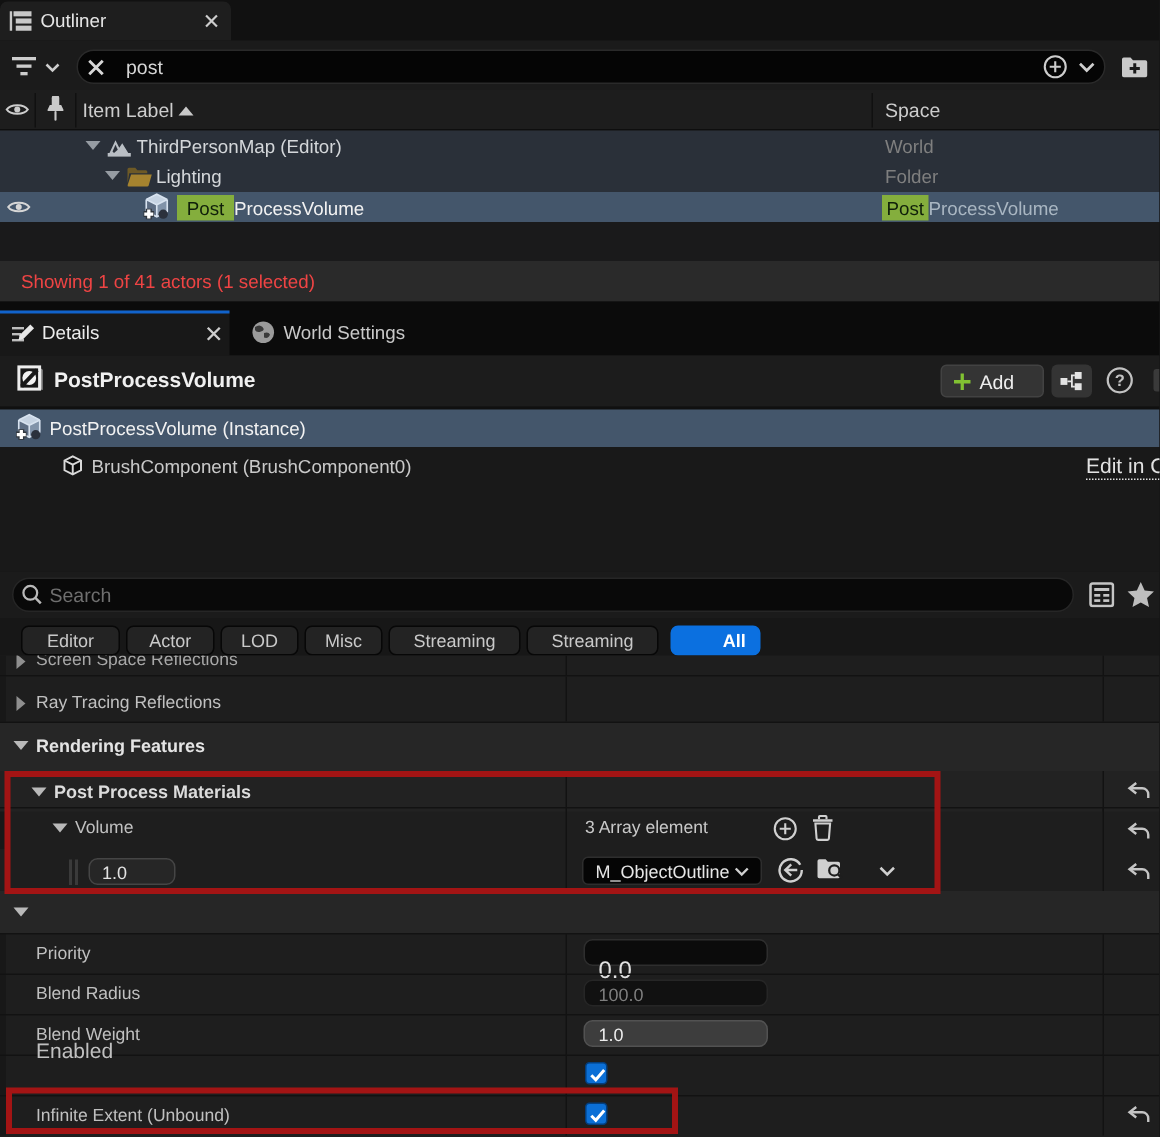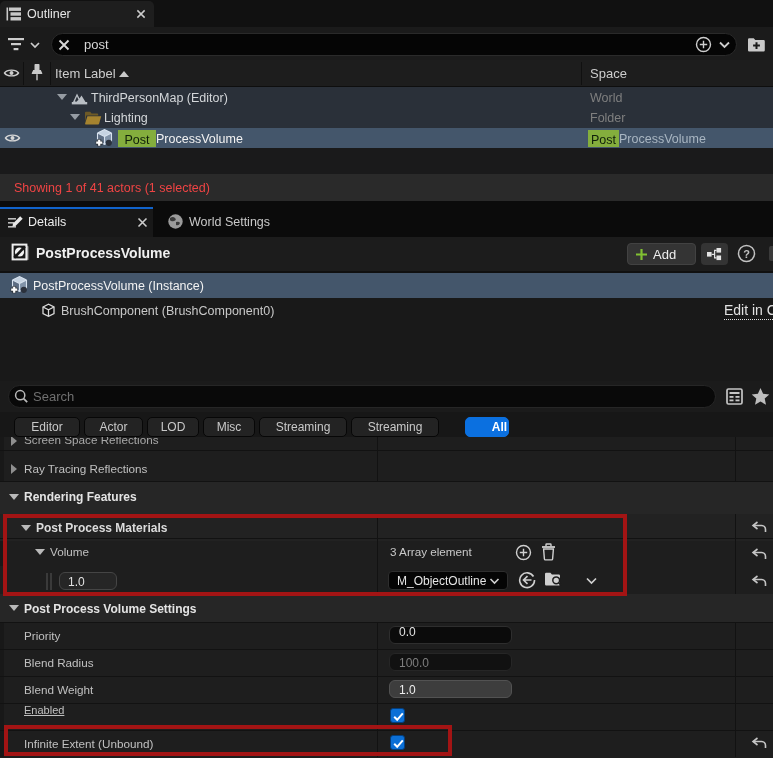--- a/index.html
+++ b/index.html
@@ -203,21 +203,21 @@
   <path d="M9.5 1 L12.1 6.7 L18.3 7.4 L13.7 11.6 L15 17.7 L9.5 14.6 L4 17.7 L5.3 11.6 L0.7 7.4 L6.9 6.7 Z" fill="#bdbdbd"></path>
 </svg>
 
 <div class="abs" style="left:0;top:412px;width:773px;height:25px;background:#171717;"></div>
 <div class="abs fbtn" style="left:14px;width:66px;">Editor</div>
 <div class="abs fbtn" style="left:84px;width:59px;">Actor</div>
 <div class="abs fbtn" style="left:147px;width:52px;">LOD</div>
 <div class="abs fbtn" style="left:203px;width:52px;">Misc</div>
 <div class="abs fbtn" style="left:259px;width:88px;">Streaming</div>
 <div class="abs fbtn" style="left:351px;width:88px;">Streaming</div>
-<div class="abs fbtn fall" style="left:465px;width:44px;padding-left:25px;">All</div>
+<div class="abs fbtn fall" style="left:447px;width:60px;padding-left:25px;">All</div>
 <style>
 .fbtn { top:417px; height:20px; line-height:18px; background:#232323; border:1px solid #070707; border-radius:5px; font-size:12px; color:#c9c9c9; text-align:center; }
 .fall { background:#0b70e0; border-color:#0b70e0; color:#fff; font-weight:bold; }
 </style>
 
 <div class="abs" id="plist" style="left:0;top:437px;width:773px;height:321px;background:#1e1e1e;overflow:hidden;">
 
   <div class="abs" style="left:0;top:0px;width:4px;height:13px;background:#181818;"></div>
   <div class="abs" style="left:0;top:14px;width:4px;height:30px;background:#181818;"></div>
   <div class="abs" style="left:0;top:101px;width:4px;height:28px;background:#181818;"></div>
@@ -302,45 +302,44 @@
   <div class="abs vdiv" style="left:377px;top:129px;height:28px;"></div>
   <div class="abs vdiv" style="left:735px;top:129px;height:28px;"></div>
   <svg class="abs" style="left:751px;top:138px;" width="16" height="12" viewBox="0 0 16 12">
       <path d="M6.5 1 L2 4.5 L6.5 8" stroke="#c5c5c5" stroke-width="1.6" fill="none"></path>
       <path d="M2.5 4.5 h8 a4 4 0 0 1 4 4 V11" stroke="#c5c5c5" stroke-width="1.6" fill="none"></path>
     </svg>
   <div class="abs hdiv" style="top:157px;"></div>
 
   <div class="abs" style="left:0;top:157px;width:773px;height:28px;background:#262626;"></div>
   <div class="abs tri-d" style="left:9px;top:168px;"></div>
-  <div class="abs txt" style="left:24px;top:165px;font-size:12px;font-weight:bold;color:#e4e4e4;">Post Process Volume Settings</div>
   <div class="abs hdiv" style="top:185px;"></div>
 
   <div class="abs txt" style="left:24px;top:192px;font-size:11.7px;color:#c0c0c0;">Priority</div>
   <div class="abs" style="left:389px;top:189px;width:123px;height:18px;background:#0b0b0b;border:1px solid #2e2e2e;border-radius:6px;"></div>
-  <div class="abs txt" style="left:399px;top:188px;font-size:12px;color:#e2e2e2;">0.0</div>
+  <div class="abs txt" style="left:399px;top:202px;font-size:16px;color:#e2e2e2;">0.0</div>
   <div class="abs vdiv" style="left:377px;top:185px;height:27px;"></div>
   <div class="abs vdiv" style="left:735px;top:185px;height:27px;"></div>
   <div class="abs hdiv" style="top:212px;"></div>
 
   <div class="abs txt" style="left:24px;top:219px;font-size:11.7px;color:#c0c0c0;">Blend Radius</div>
   <div class="abs" style="left:389px;top:216px;width:123px;height:18px;background:#111111;border:1px solid #262626;border-radius:6px;"></div>
   <div class="abs txt" style="left:399px;top:219px;font-size:12px;color:#7e7e7e;">100.0</div>
   <div class="abs vdiv" style="left:377px;top:212px;height:27px;"></div>
   <div class="abs vdiv" style="left:735px;top:212px;height:27px;"></div>
   <div class="abs hdiv" style="top:239px;"></div>
 
   <div class="abs txt" style="left:24px;top:246px;font-size:11.7px;color:#c0c0c0;">Blend Weight</div>
   <div class="abs" style="left:389px;top:243px;width:123px;height:18px;background:#3d3d3d;border:1px solid #525252;border-radius:6px;"></div>
   <div class="abs txt" style="left:399px;top:246px;font-size:12px;color:#ededed;">1.0</div>
   <div class="abs vdiv" style="left:377px;top:239px;height:27px;"></div>
   <div class="abs vdiv" style="left:735px;top:239px;height:27px;"></div>
   <div class="abs hdiv" style="top:266px;"></div>
 
-  <div class="abs txt" style="left:24px;top:267px;font-size:11px;color:#c0c0c0;text-decoration:underline;">Enabled</div>
+  <div class="abs txt" style="left:24px;top:255px;font-size:14px;color:#c0c0c0;">Enabled</div>
   <div class="abs cbox" style="left:390px;top:271px;">
       <svg width="15" height="15" viewBox="0 0 15 15">
         <path d="M3.2 7.8 L6.2 10.8 L11.8 4.4" stroke="#fff" stroke-width="2" fill="none"></path>
       </svg>
     </div>
   <div class="abs vdiv" style="left:377px;top:266px;height:27px;"></div>
   <div class="abs vdiv" style="left:735px;top:266px;height:27px;"></div>
   <div class="abs hdiv" style="top:293px;"></div>
 
   <div class="abs txt" style="left:24px;top:300px;font-size:11.7px;color:#c0c0c0;">Infinite Extent (Unbound)</div>

